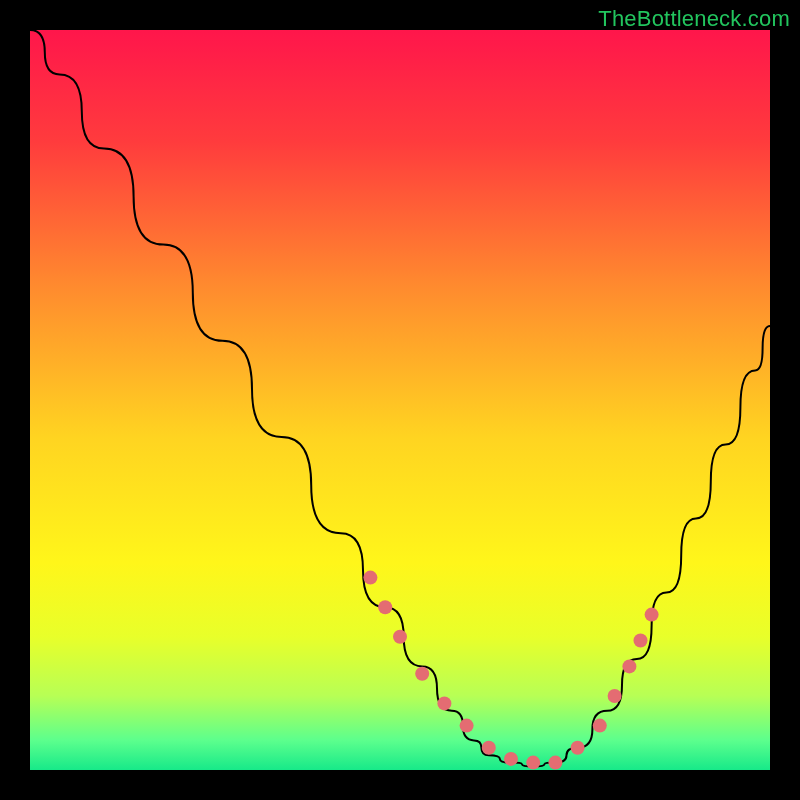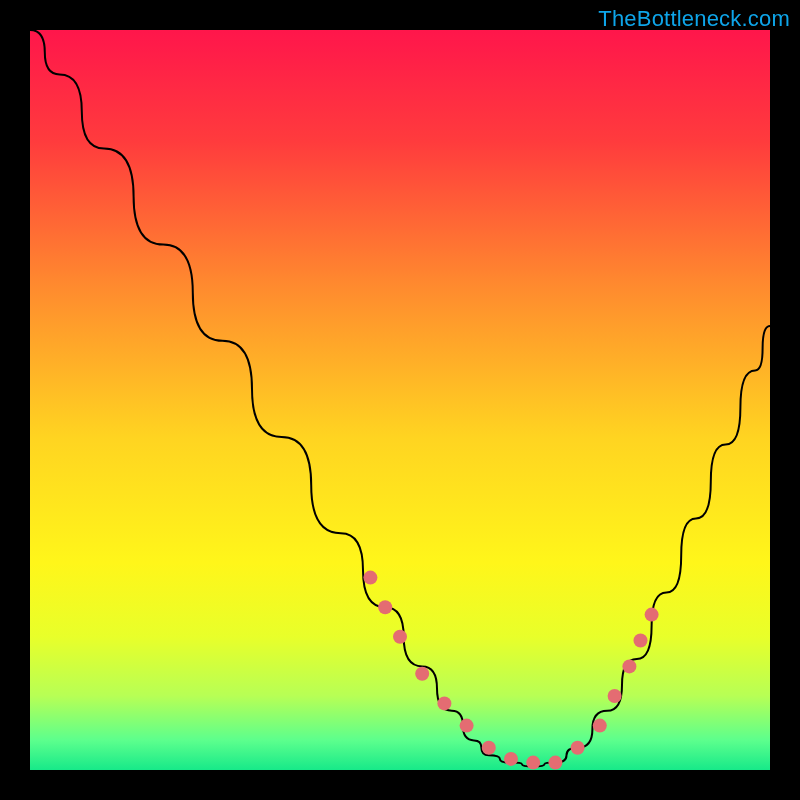--- a/index.html
+++ b/index.html
@@ -35,21 +35,21 @@
     width: 740px;
     height: 740px;
   }
   .dot {
     fill: #e46c72;
   }
   .watermark {
     position: absolute;
     top: 6px;
     right: 10px;
-    color: #0ea5e9;
+    color: #22c55e;
     font-size: 22px;
     font-weight: 500;
     letter-spacing: 0.2px;
     user-select: none;
   }
 </style>
 </head>
 <body>
 
 <div class="stage">

